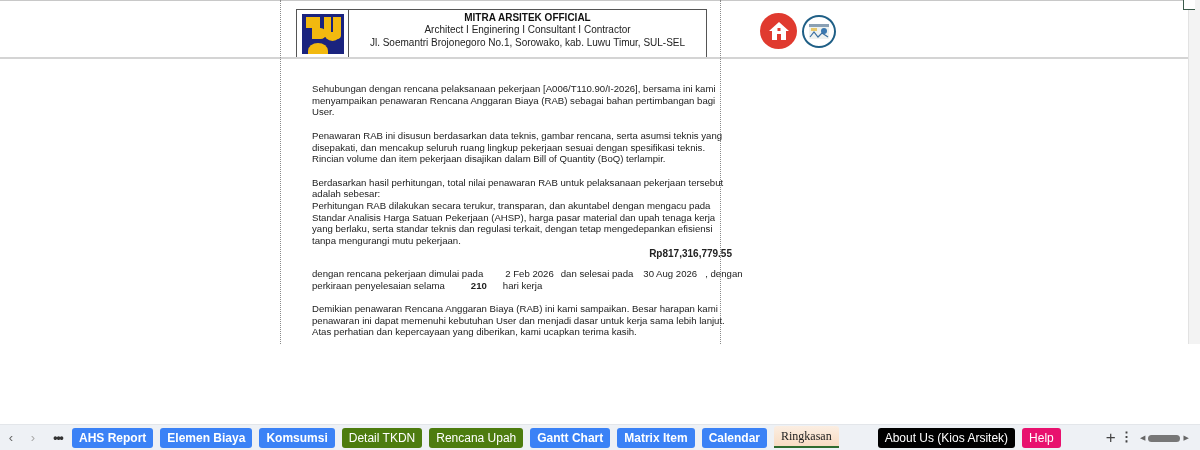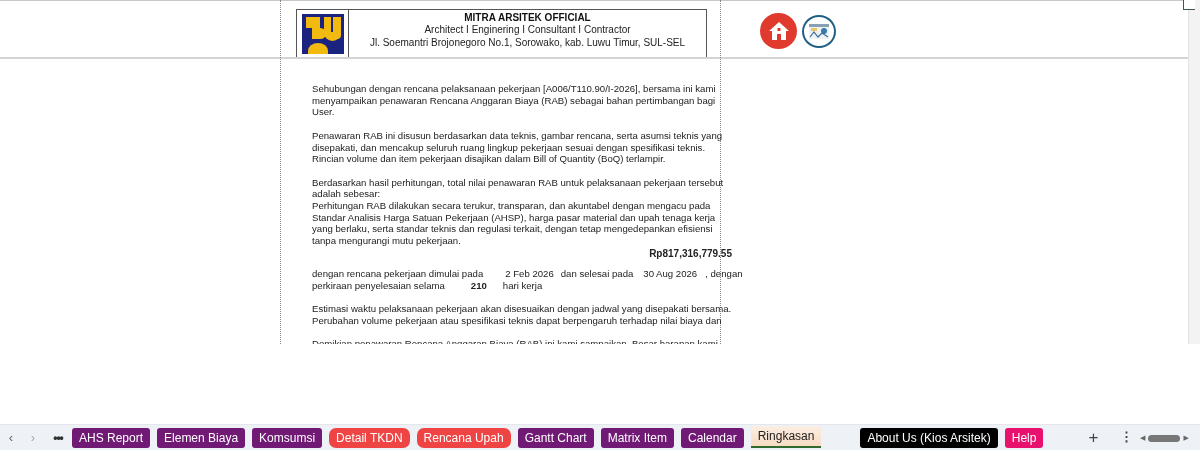--- a/index.html
+++ b/index.html
@@ -40,25 +40,25 @@
     .bold { font-weight: bold; }
     .closing { position: absolute; left: 298px; top: 409px; font-size: 10px; line-height: 12px; }
     .closing-sub { position: absolute; left: 298px; top: 421px; font-size: 9.6px; line-height: 12px; height: 4px; overflow: hidden; }
 
     
     .tabbar { position: absolute; left: 0; top: 424px; width: 1200px; height: 26px; background: #eef1f5; display: flex; align-items: center; border-top: 1px solid #e3e6ea; }
     .nav-btn { width: 22px; text-align: center; font-size: 13px; color: #666; cursor: pointer; }
     .nav-btn.dim { color: #aaa; }
     .more-btn { width: 28px; text-align: center; font-size: 12px; color: #333; letter-spacing: -1px; font-weight: bold; cursor: pointer; }
     .tab { height: 20px; padding: 0 7px; margin-right: 7px; border-radius: 3px; font-size: 12px; line-height: 20px; color: #fff; white-space: nowrap; cursor: pointer; }
-    .tab.blue { background: #701a75; }
-    .tab.red { background: #ef4444; border-radius: 7px; }
+    .tab.blue { background: #3b82f6; font-weight: bold; }
+    .tab.red { background: #4d7c0f; }
     .tab.orange { background: #000000; margin-left: 32px; }
     .tab.pink { background: #e8116e; }
-    .tab.active { background: linear-gradient(#fbeee2, #f8dcc3); color: #222; border-bottom: 2px solid #2f6b2f; border-radius: 3px 3px 0 0; height: 22px; margin-top: -2px; }
+    .tab.active { background: linear-gradient(#fbeee2, #f8dcc3); color: #222; border-bottom: 2px solid #2f6b2f; border-radius: 3px 3px 0 0; height: 22px; margin-top: -2px; font-family: Liberation Serif, serif; }
     .add-sheet { width: 30px; margin-left: 28px; text-align: center; font-size: 17px; color: #444; cursor: pointer; }
     .tab-menu { position: absolute; left: 1120px; top: 4px; font-size: 13px; color: #444; font-weight: bold; cursor: pointer; }
     .hscroll { position: absolute; left: 1140px; top: 6px; width: 52px; height: 14px; display: flex; align-items: center; }
     .hscroll .arr { font-size: 7px; color: #666; cursor: pointer; }
     .hscroll .thumb { width: 32px; height: 7px; background: #777; border-radius: 4px; margin: 0 3px; cursor: pointer; }
   </style>
 </head>
 <body>
 
 <div class="sheet">
@@ -111,21 +111,20 @@
     <div class="para tight">Perhitungan RAB dilakukan secara terukur, transparan, dan akuntabel dengan mengacu pada Standar Analisis Harga Satuan Pekerjaan (AHSP), harga pasar material dan upah tenaga kerja yang berlaku, serta standar teknis dan regulasi terkait, dengan tetap mengedepankan efisiensi tanpa mengurangi mutu pekerjaan.</div>
     <div class="amount-line">
       <span class="cur">Rp</span><span>817,316,779.55</span>
     </div>
     <div class="sched-line">
       <span>dengan  rencana pekerjaan dimulai pada</span><span class="gap" style="width:22px"></span><span>2 Feb 2026</span><span class="gap" style="width:7px"></span><span>dan selesai pada</span><span class="gap" style="width:10px"></span><span>30 Aug 2026</span><span class="gap" style="width:8px"></span><span>, dengan</span>
     </div>
     <div class="para sched-line">
       <span>perkiraan penyelesaian selama</span><span class="gap" style="width:26px"></span><span class="bold">210</span><span class="gap" style="width:16px"></span><span>hari kerja</span>
     </div>
-    <div class="para">Estimasi waktu pelaksanaan pekerjaan akan disesuaikan dengan jadwal yang disepakati bersama. Perubahan volume pekerjaan atau spesifikasi teknis dapat berpengaruh terhadap nilai biaya dan</div>
     <div class="para">Demikian penawaran Rencana Anggaran Biaya (RAB) ini kami sampaikan. Besar harapan kami penawaran ini dapat memenuhi kebutuhan User dan menjadi dasar untuk kerja sama lebih lanjut. Atas perhatian dan kepercayaan yang diberikan, kami ucapkan terima kasih.</div>
   </div>
   <div class="closing">Hormat Kami</div>
   <div class="closing-sub">Mitra Arsitek Official Developer</div>
 </div>
 
 <div class="tabbar">
   <div class="nav-btn">‹</div>
   <div class="nav-btn dim">›</div>
   <div class="more-btn">•••</div>

